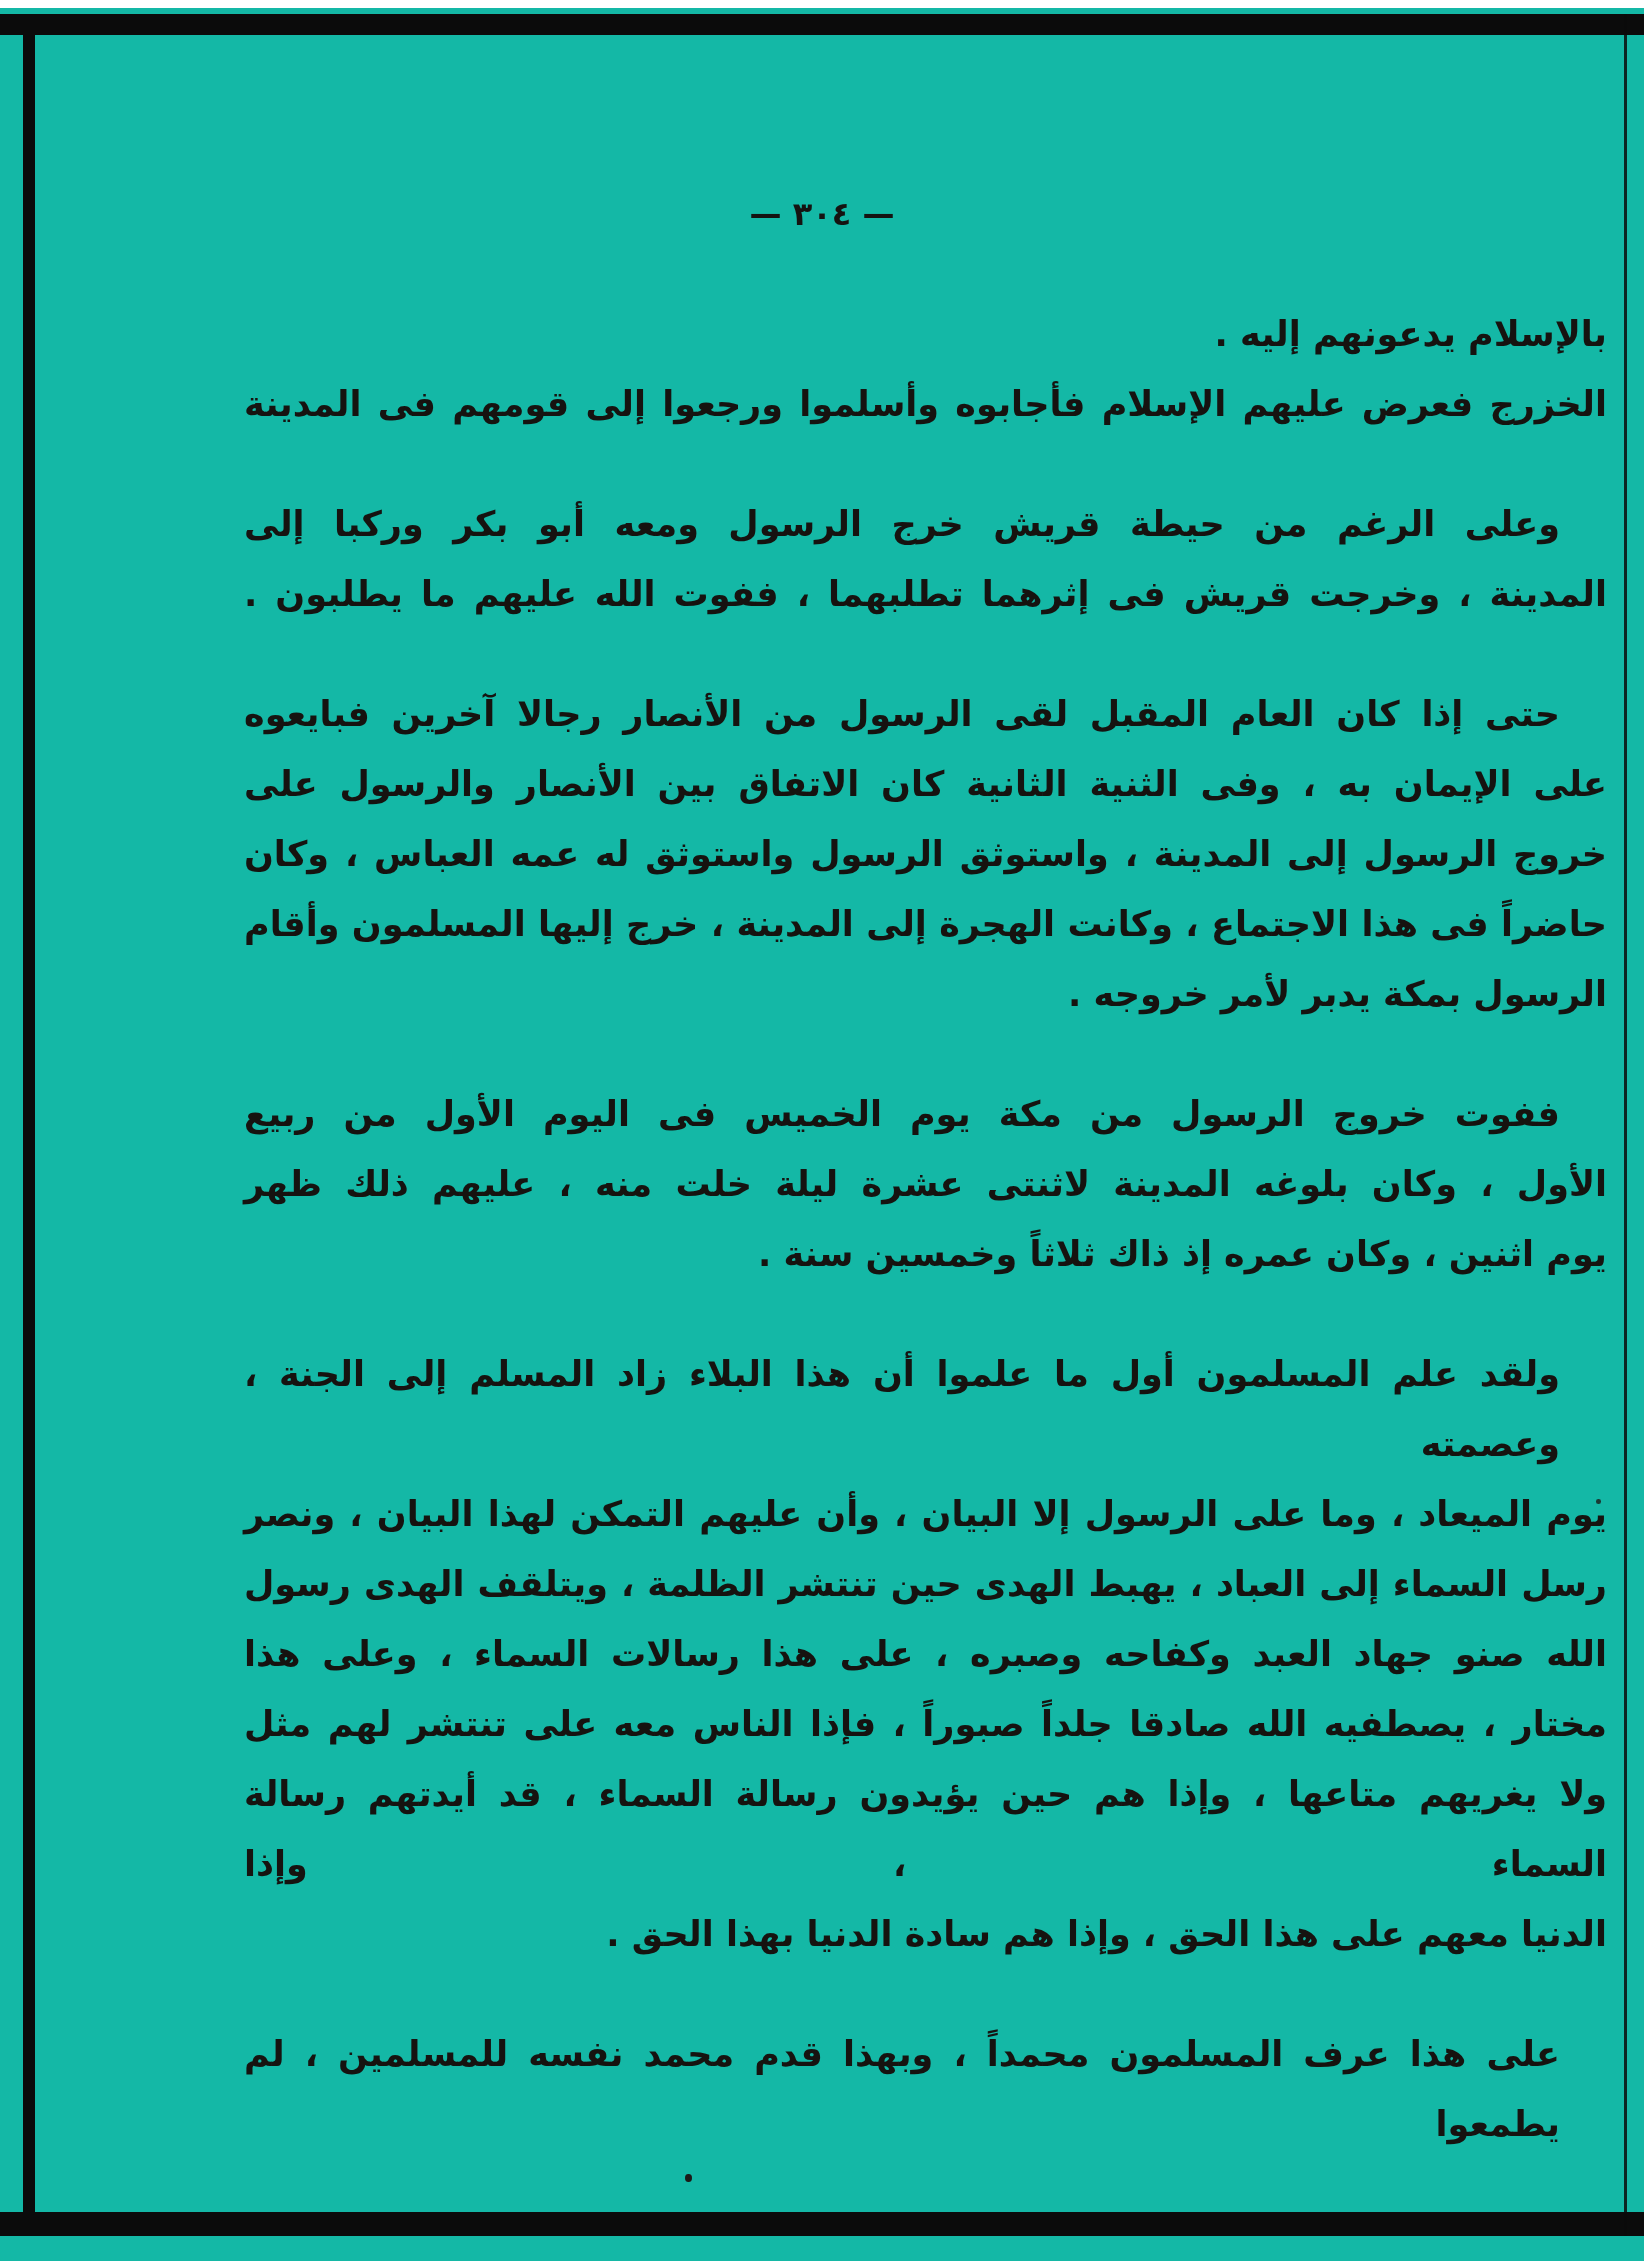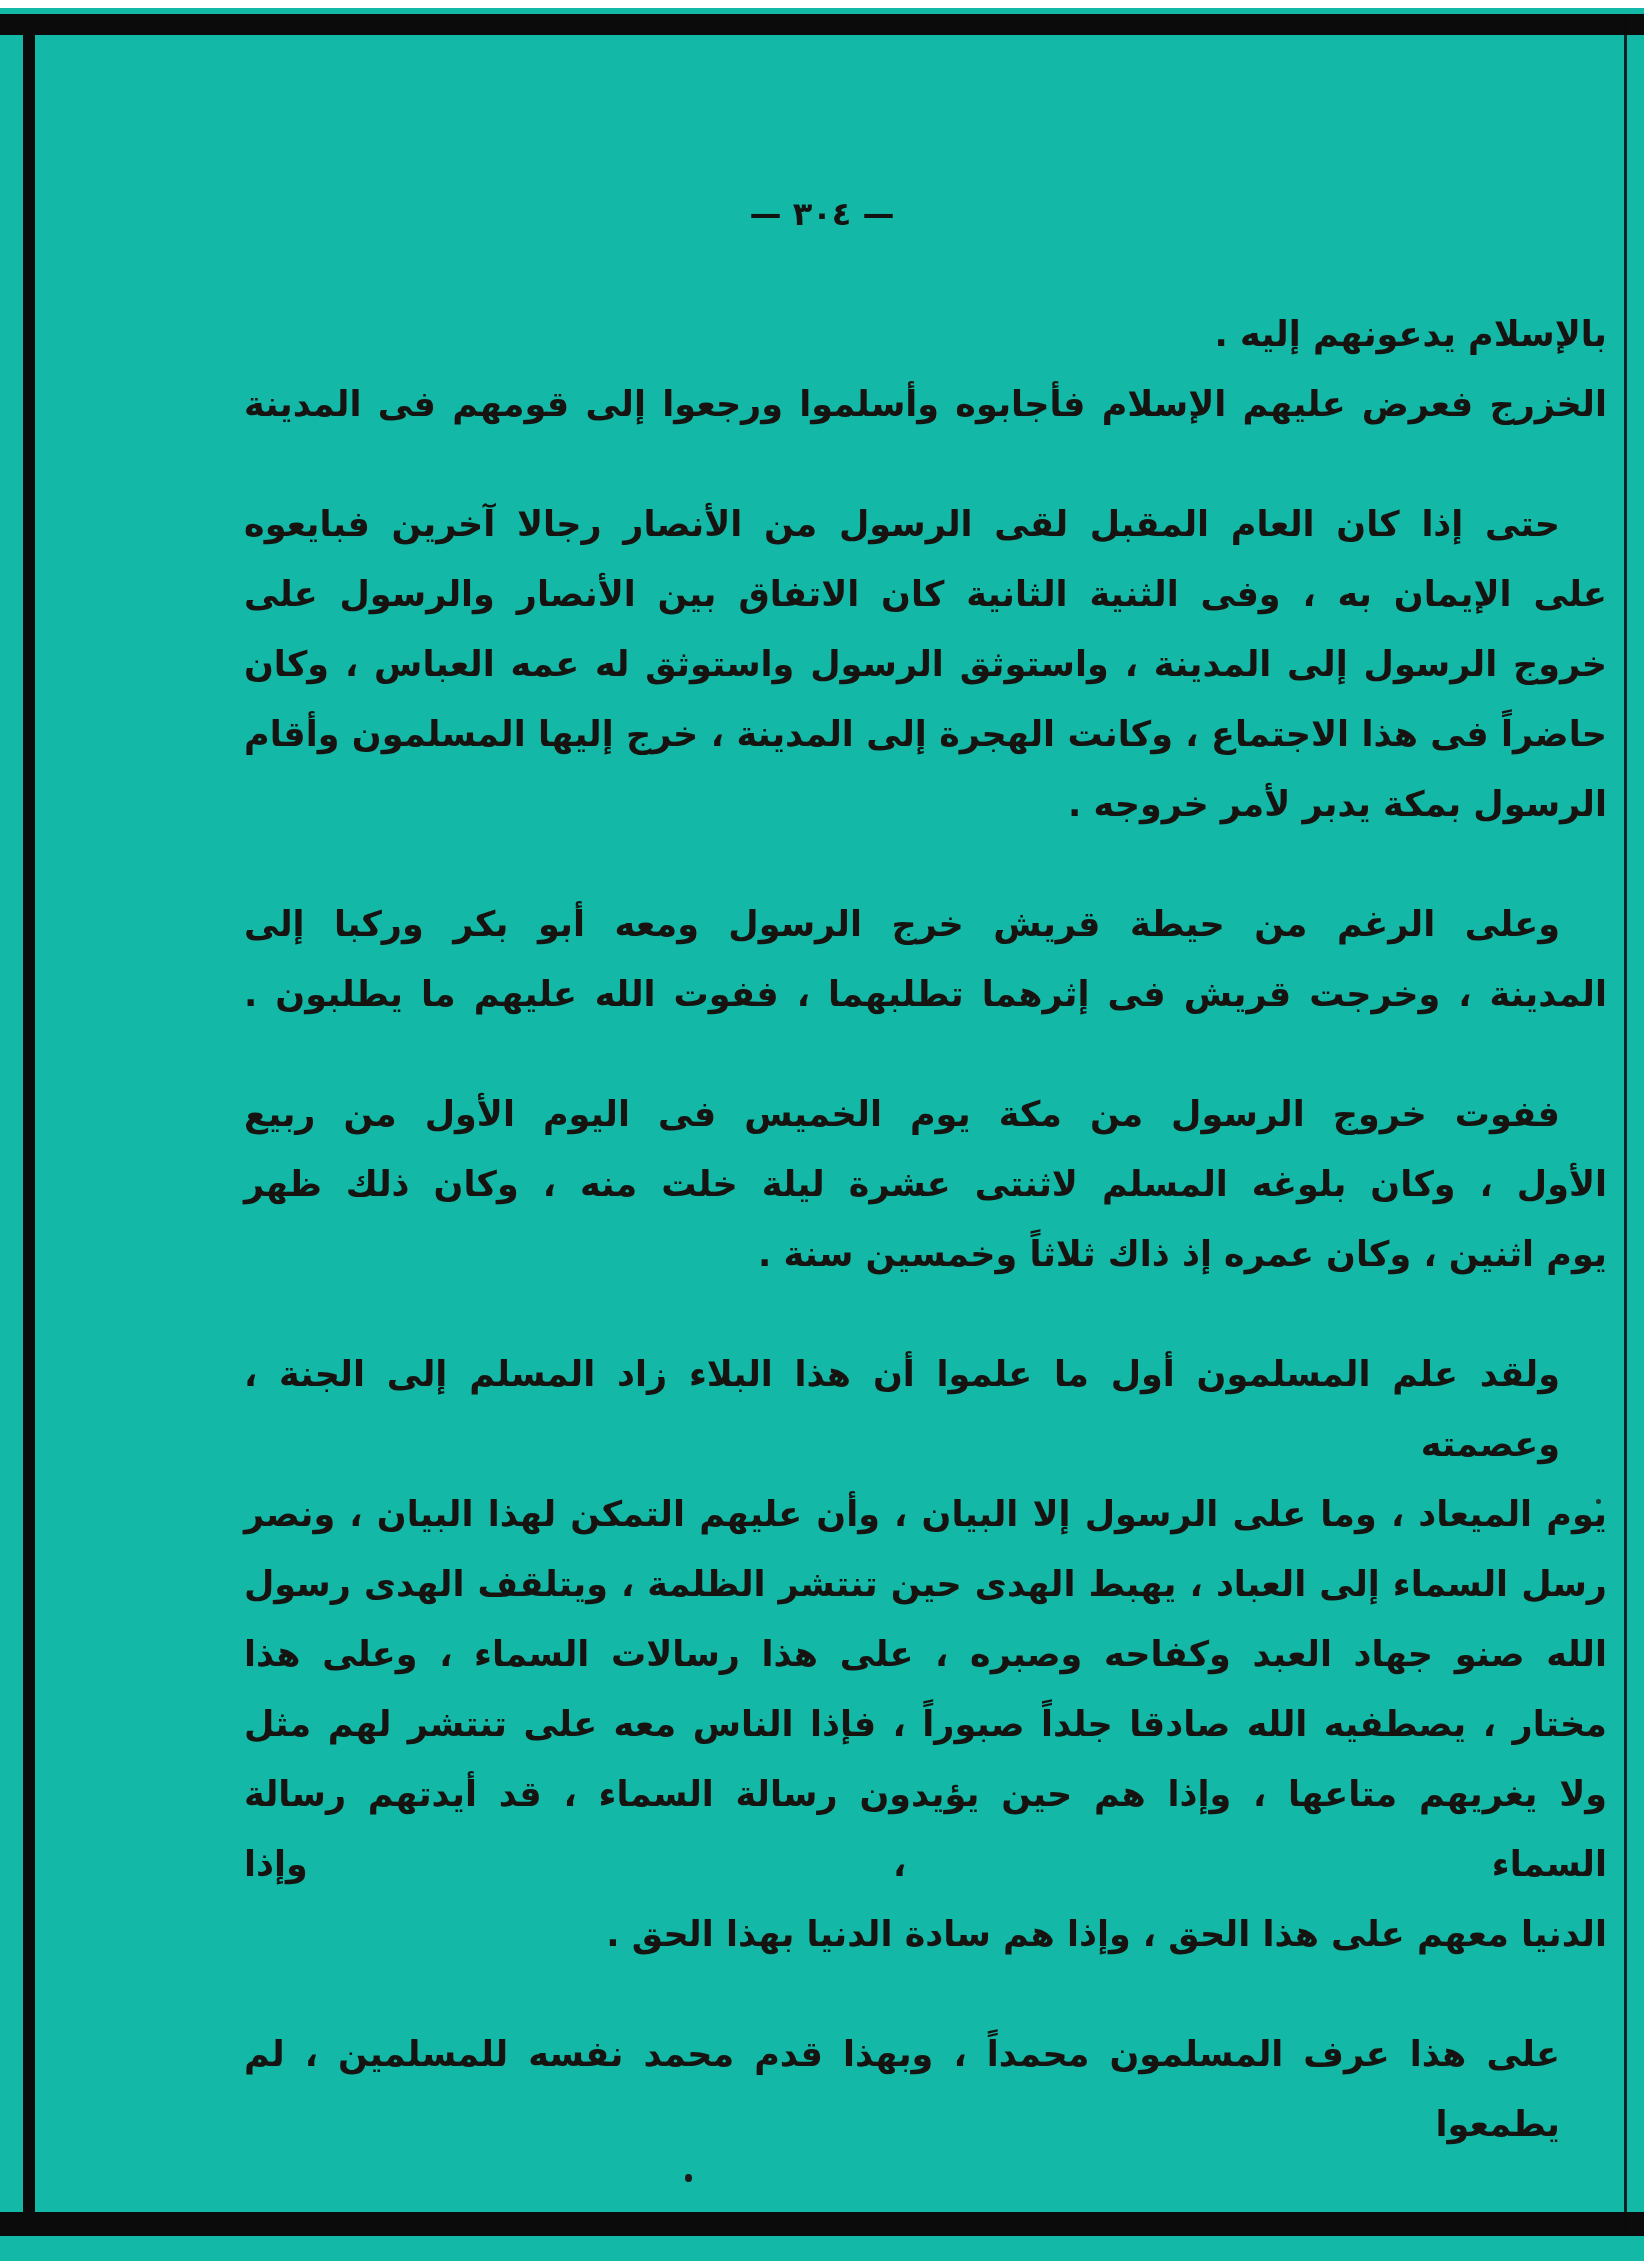--- a/index.html
+++ b/index.html
@@ -95,35 +95,35 @@
   <div class="page-number">— ٣٠٤ —</div>
 
   <div class="text-block">
 
     <p class="para">
       <span class="line last">بالإسلام يدعونهم إليه .</span>
       <span class="line">الخزرج فعرض عليهم الإسلام فأجابوه وأسلموا ورجعوا إلى قومهم فى المدينة</span>
     </p>
 
     <p class="para indent">
+      <span class="line">وعلى الرغم من حيطة قريش خرج الرسول ومعه أبو بكر وركبا إلى</span>
+      <span class="line">المدينة ، وخرجت قريش فى إثرهما تطلبهما ، ففوت الله عليهم ما يطلبون .</span>
+    </p>
+
+    <p class="para indent">
       <span class="line">حتى إذا كان العام المقبل لقى الرسول من الأنصار رجالا آخرين فبايعوه</span>
       <span class="line">على الإيمان به ، وفى الثنية الثانية كان الاتفاق بين الأنصار والرسول على</span>
       <span class="line">خروج الرسول إلى المدينة ، واستوثق الرسول واستوثق له عمه العباس ، وكان</span>
       <span class="line">حاضراً فى هذا الاجتماع ، وكانت الهجرة إلى المدينة ، خرج إليها المسلمون وأقام</span>
       <span class="line last">الرسول بمكة يدبر لأمر خروجه .</span>
     </p>
 
     <p class="para indent">
-      <span class="line">وعلى الرغم من حيطة قريش خرج الرسول ومعه أبو بكر وركبا إلى</span>
-      <span class="line">المدينة ، وخرجت قريش فى إثرهما تطلبهما ، ففوت الله عليهم ما يطلبون .</span>
-    </p>
-
-    <p class="para indent">
       <span class="line">ففوت خروج الرسول من مكة يوم الخميس فى اليوم الأول من ربيع</span>
-      <span class="line">الأول ، وكان بلوغه المسلم لاثنتى عشرة ليلة خلت منه ، وكان ذلك ظهر</span>
+      <span class="line">الأول ، وكان بلوغه المدينة لاثنتى عشرة ليلة خلت منه ، عليهم ذلك ظهر</span>
       <span class="line last">يوم اثنين ، وكان عمره إذ ذاك ثلاثاً وخمسين سنة .</span>
     </p>
 
     <p class="para indent">
       <span class="line">ولقد علم المسلمون أول ما علموا أن هذا البلاء زاد المسلم إلى الجنة ، وعصمته</span>
       <span class="line">يوم الميعاد ، وما على الرسول إلا البيان ، وأن عليهم التمكن لهذا البيان ، ونصر</span>
       <span class="line">رسل السماء إلى العباد ، يهبط الهدى حين تنتشر الظلمة ، ويتلقف الهدى رسول</span>
       <span class="line">الله صنو جهاد العبد وكفاحه وصبره ، على هذا رسالات السماء ، وعلى هذا</span>
       <span class="line">مختار ، يصطفيه الله صادقا جلداً صبوراً ، فإذا الناس معه على تنتشر لهم مثل</span>
       <span class="line">ولا يغريهم متاعها ، وإذا هم حين يؤيدون رسالة السماء ، قد أيدتهم رسالة السماء ، وإذا</span>

